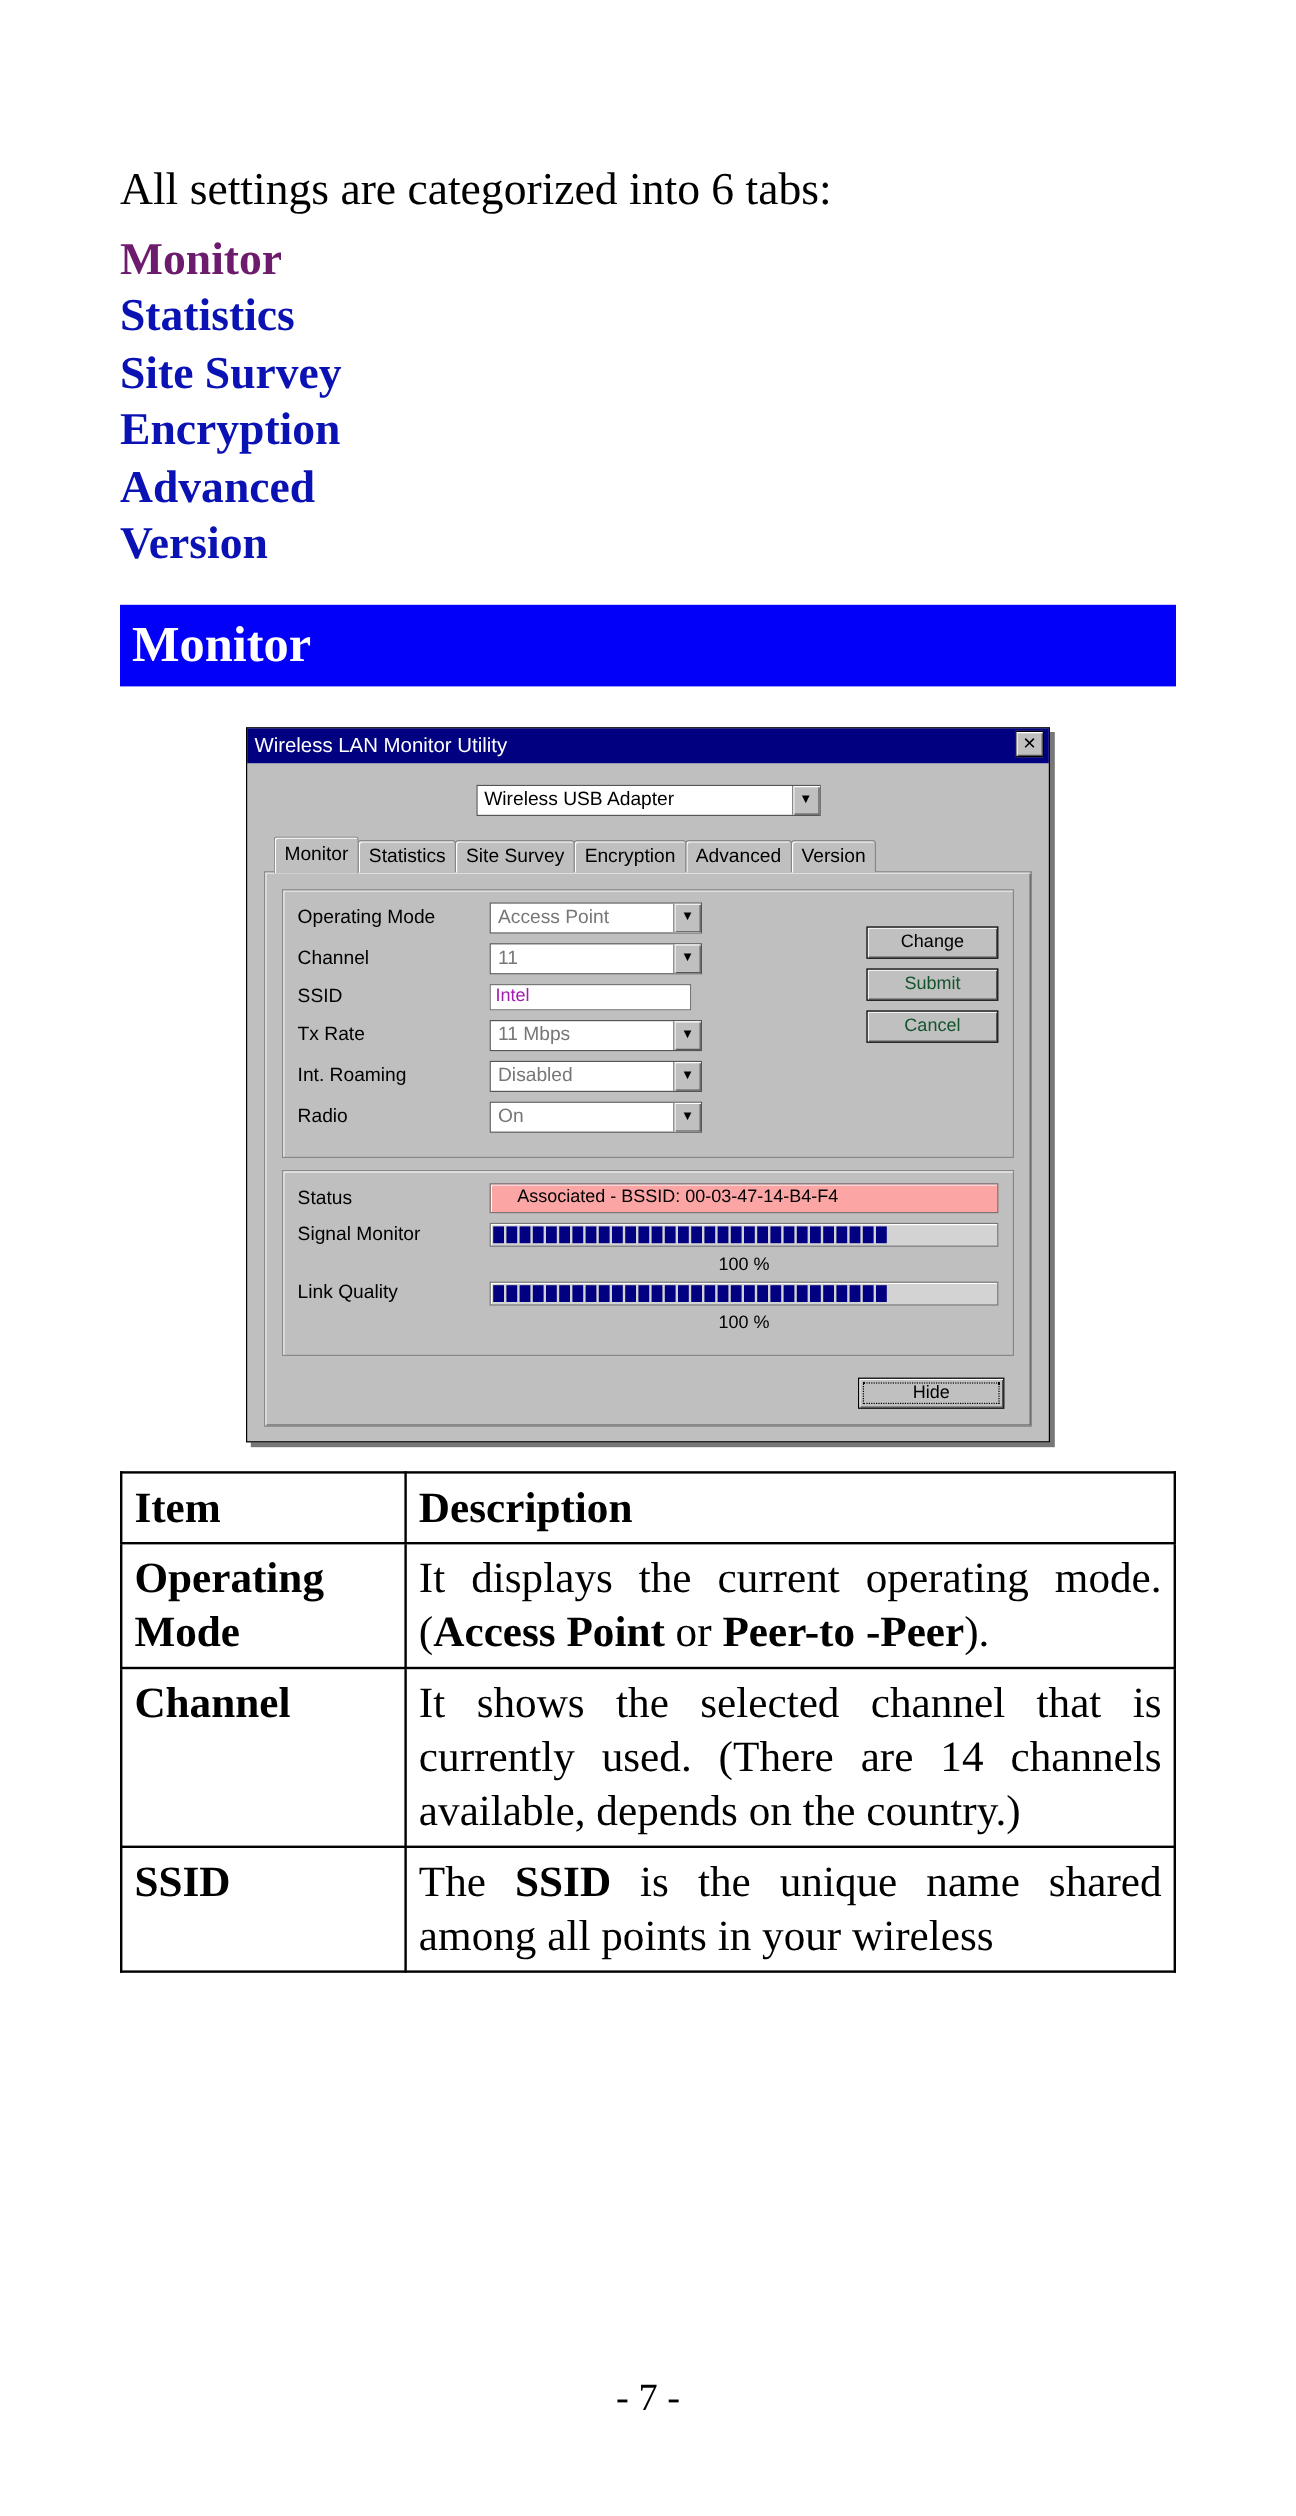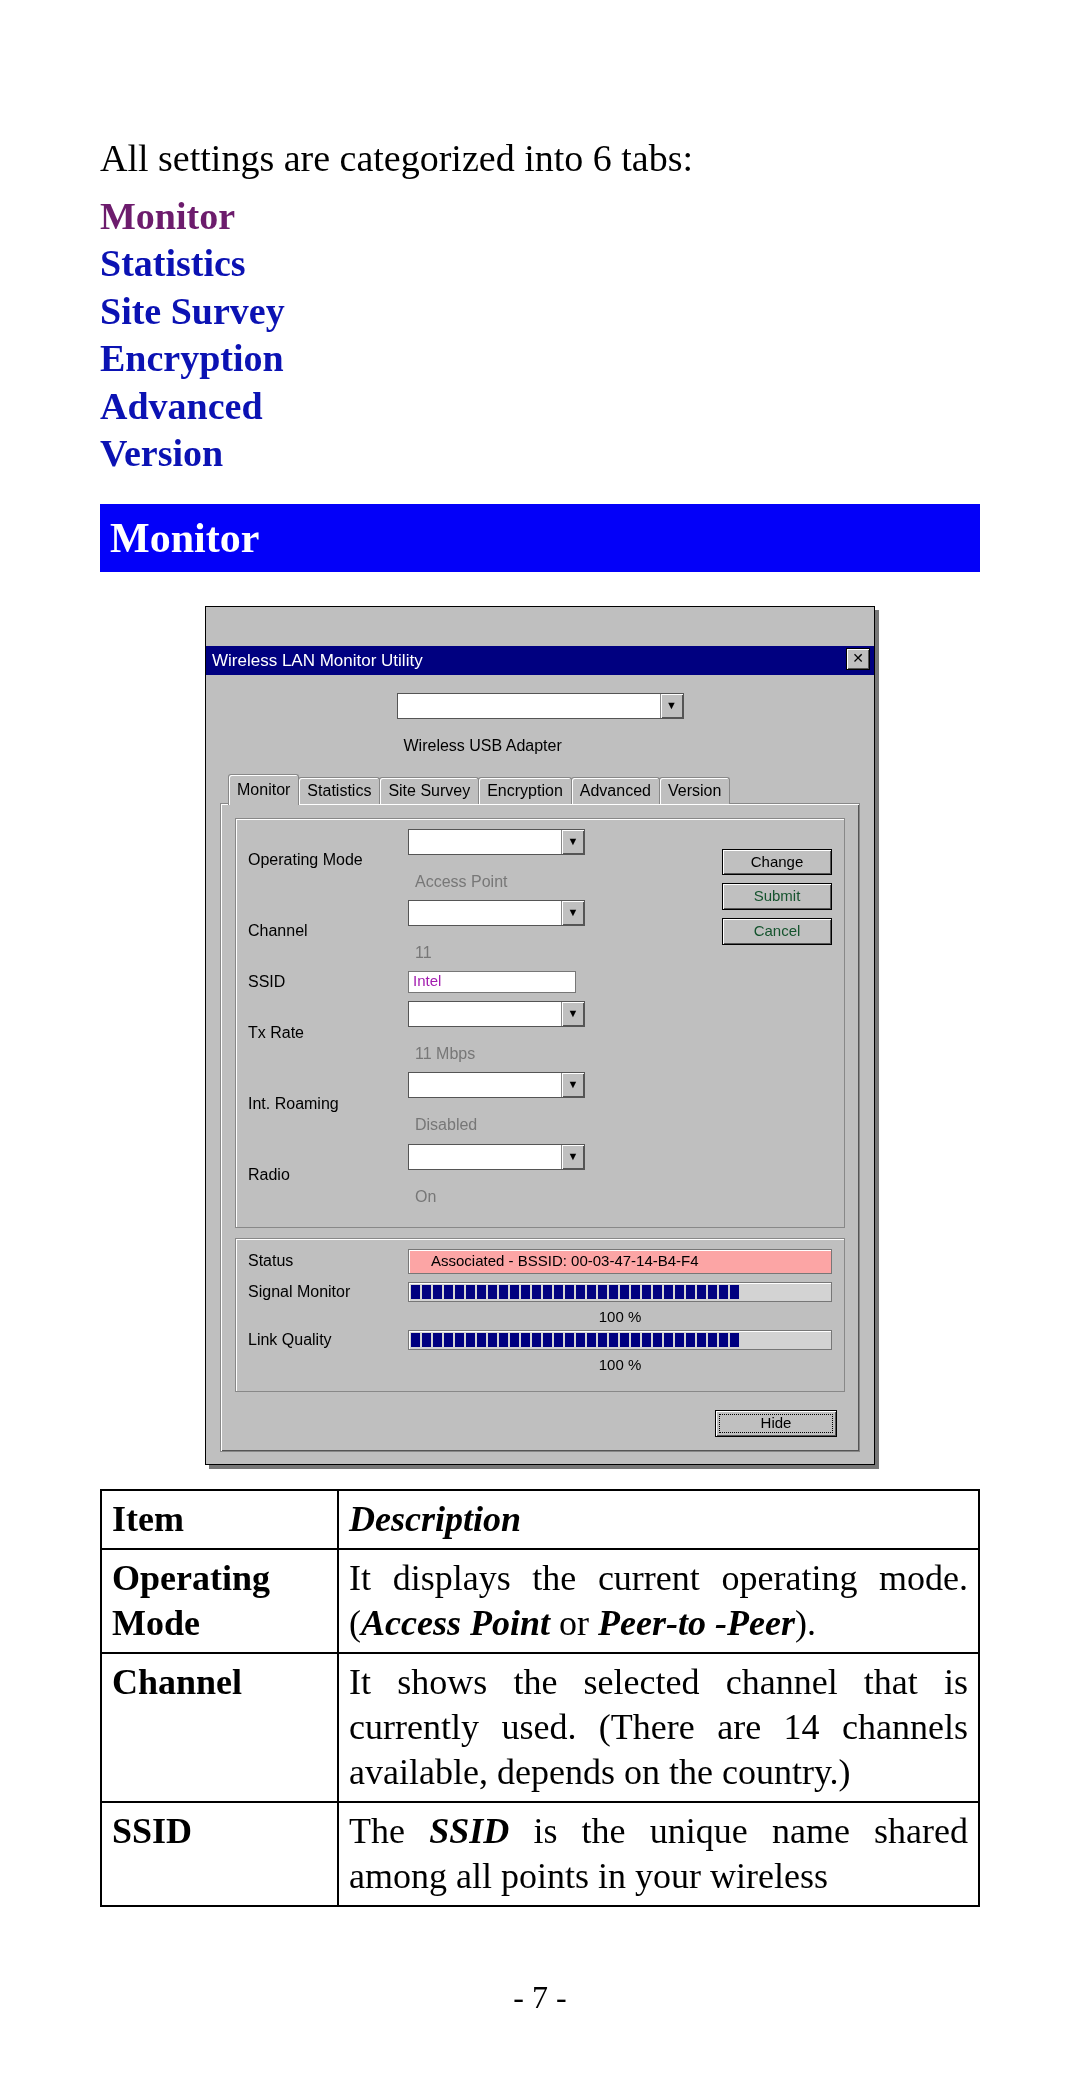--- a/index.html
+++ b/index.html
@@ -61,21 +61,20 @@
     box-shadow: 4px 4px 0 #777;
   }
   .titlebar {
     background: #000080;
     color: #ffffff;
     display: flex;
     justify-content: space-between;
     align-items: stretch;
     padding: 2px 4px;
     font-size: 17px;
-    margin-top: 39px;
   }
   .title-text {
     padding: 2px 2px;
   }
   .close-btn {
     background: #c0c0c0;
     color: #000;
     width: 22px;
     height: 20px;
     border: 1px solid #000;
@@ -98,21 +97,20 @@
     align-items: stretch;
     border: 1px solid #555;
     background: #ffffff;
     height: 24px;
   }
   .combo .combo-text {
     padding: 2px 6px;
     min-width: 250px;
     text-align: left;
     font-size: 16px;
-    margin-top: 40px;
   }
   .combo .combo-arrow {
     width: 22px;
     background: #c0c0c0;
     border-left: 1px solid #888;
     box-shadow: inset 1px 1px 0 #fff, inset -1px -1px 0 #555;
     display: flex;
     align-items: center;
     justify-content: center;
     font-size: 11px;
@@ -282,21 +280,21 @@
     padding: 6px 10px;
     vertical-align: top;
   }
   table.desc td.col1 {
     width: 27%;
     font-weight: bold;
   }
   table.desc td.just {
     text-align: justify;
   }
-  .b { font-weight: bold; font-style: italic; }
+  .b { font-weight: bold; }
 
   .page-number {
     position: absolute;
     bottom: 80px;
     left: 0;
     width: 100%;
     text-align: center;
     font-size: 32px;
   }
 </style>

